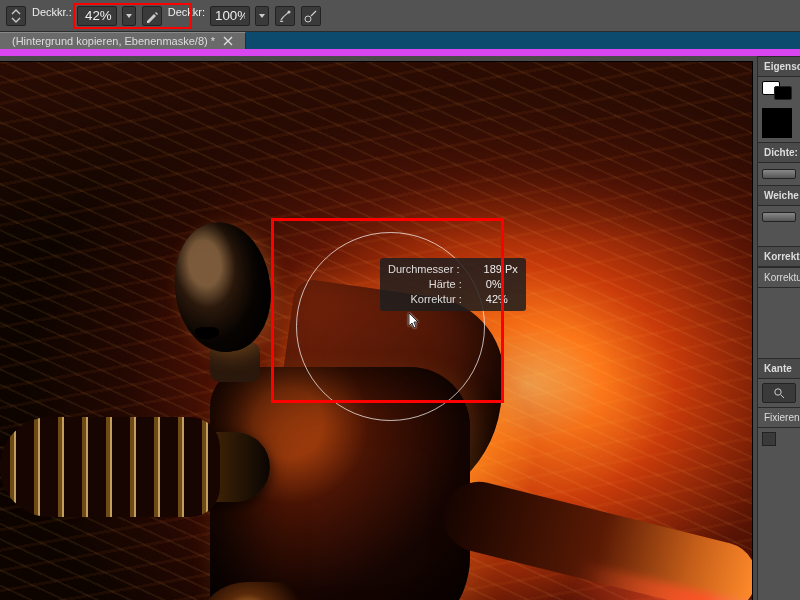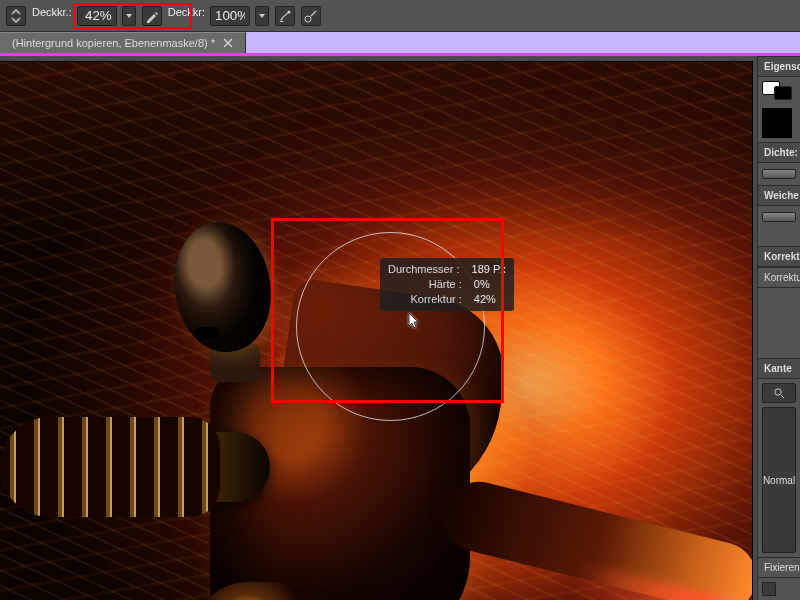--- a/index.html
+++ b/index.html
@@ -12,21 +12,21 @@
     .lbl { color:#eee; }
     .num-field { width: 40px; height: 20px; background:#3a3a3a; border:1px solid #222; color:#eee; text-align:right; padding:0 4px; border-radius:2px; }
     .dd-btn { width:14px; height:20px; background:#3a3a3a;border:1px solid #222;border-radius:2px;display:flex;align-items:center;justify-content:center; }
     .tri { width:0;height:0;border-left:3px solid transparent;border-right:3px solid transparent;border-top:4px solid #ccc;}
     .icon-svg { width:16px;height:16px; }
 
     
     .hl-opacity { position:absolute; left:73px; top:3px; width:119px; height:26px; border:2px solid #ff0000; pointer-events:none; z-index:50; }
 
     
-    .tab-strip { height: 24px; background:#c4b5fd; border-bottom:3px solid #d946ef; display:flex;align-items:stretch; }
+    .tab-strip { height: 24px; background:#0c4a6e; border-bottom:7px solid #d946ef; display:flex;align-items:stretch; }
     .tab { background:#6a6a6a; padding:0 12px; display:flex;align-items:center;gap:8px; border-top:1px solid #888; border-right:1px solid #2b2b2b; }
     .tab .close { width:10px;height:10px; }
 
     
     .workspace { position:absolute; left:0; top:56px; right:0; bottom:0; display:flex; }
     .canvas-wrap { flex:1; background:#4a4a4a; position:relative; overflow:hidden; padding:6px 6px 0 0; }
     .canvas { position:relative; width:752px; height:540px; background: radial-gradient(ellipse 500px 400px at 70% 60%, #ffca6a 0%, #ff7a1a 15%, #c83a0a 30%, #5a1405 55%, #240802 80%, #0d0400 100%); box-shadow:0 0 0 1px #000; overflow:hidden; }
     .flare { position:absolute; left:380px; top:340px; width:500px;height:500px; background:radial-gradient(circle, rgba(255,230,150,0.95) 0%, rgba(255,140,30,0.7) 12%, rgba(200,60,10,0.4) 30%, rgba(0,0,0,0) 55%); transform:translate(-40%,-40%);}
     .streaklayer { position:absolute; inset:0; background:
       repeating-linear-gradient(25deg, rgba(255,180,80,0.08) 0 2px, transparent 2px 14px),
@@ -45,21 +45,21 @@
     .gaunt { position:absolute; left:0; top:305px; width:220px; height:100px; background:repeating-linear-gradient(90deg,#2a1a0a 0 10px,#7a5a2a 10px 14px,#c8a86a 14px 16px,#2a1a0a 16px 24px); border-radius:50px 30px 30px 50px; filter:contrast(1.2) brightness(0.9);}
     .hand-l { position:absolute; left:200px; top:470px; width:120px;height:100px; background:radial-gradient(circle at 40% 40%, #c88a3a 0 10%, #5a2a0a 30%, #160400 60%); border-radius:40%;}
     .arm-r { position:absolute; left:440px; top:400px; width:320px; height:70px; border-radius:40px; background:linear-gradient(90deg,#160400,#5a1a04 50%,#c8601a 80%,#ff8a2a); transform:rotate(14deg);}
     .saberglow { position:absolute; left:570px; top:480px; width:260px; height:40px; background:linear-gradient(90deg, rgba(255,40,20,0.0), rgba(255,80,40,0.9), rgba(255,220,180,1)); filter:blur(4px); transform:rotate(14deg);}
 
     
     .brush-circle { position:absolute; left:296px; top:170px; width:189px; height:189px; border:1px solid rgba(255,255,255,0.7); border-radius:50%; }
     .cursor { position:absolute; left:408px; top:250px; width:14px; height:18px; }
     .cursor svg { filter:drop-shadow(0 0 1px #fff); }
     .hud { position:absolute; left:380px; top:196px; background:rgba(30,30,30,0.85); padding:4px 8px; border-radius:3px; color:#eee; font-size:11px; line-height:15px; text-align:right; }
-    .hud-row { display:flex; gap:12px; justify-content:flex-end; }
+    .hud-row { display:flex; gap:24px; justify-content:flex-end; }
     .hud-row .k { opacity:0.9; }
     .hud-row .v { min-width:32px; text-align:left; }
 
     
     .hl-canvas { position:absolute; left:271px; top:156px; width:233px; height:185px; border:3px solid #ff0000; pointer-events:none; }
 
     
     .rpanel { width:43px; background:#535353; border-left:1px solid #2b2b2b; display:flex; flex-direction:column; }
     .panel-hdr { font-size:10px; font-weight:bold; color:#ddd; padding:4px 4px 4px 6px; border-top:1px solid #2a2a2a; border-bottom:1px solid #2a2a2a; overflow:hidden; white-space:nowrap; background:#4a4a4a;}
     .swatch-row { display:flex; gap:2px; padding:4px; }
@@ -193,19 +193,16 @@
     <div style="height:70px"></div>
     <div class="panel-hdr">Kante</div>
     <div class="btnrow">
       <div class="pbtn">
         <svg width="12" height="12" viewBox="0 0 12 12">
             <circle cx="5" cy="5" r="3.2" stroke="#ccc" fill="none"></circle>
             <path d="M8 8l3 3" stroke="#ccc"></path>
           </svg>
       </div>
     </div>
-    <div class="pbtn" style="margin:0 4px 4px 4px">
-        <span style="font-size:10px">Normal</span>
-      </div>
     <div class="panel-hdr" style="background:#535353;font-weight:normal">Fixieren:</div>
     <div class="chk"></div>
   </div>
 </div>
 
 </body></html>

